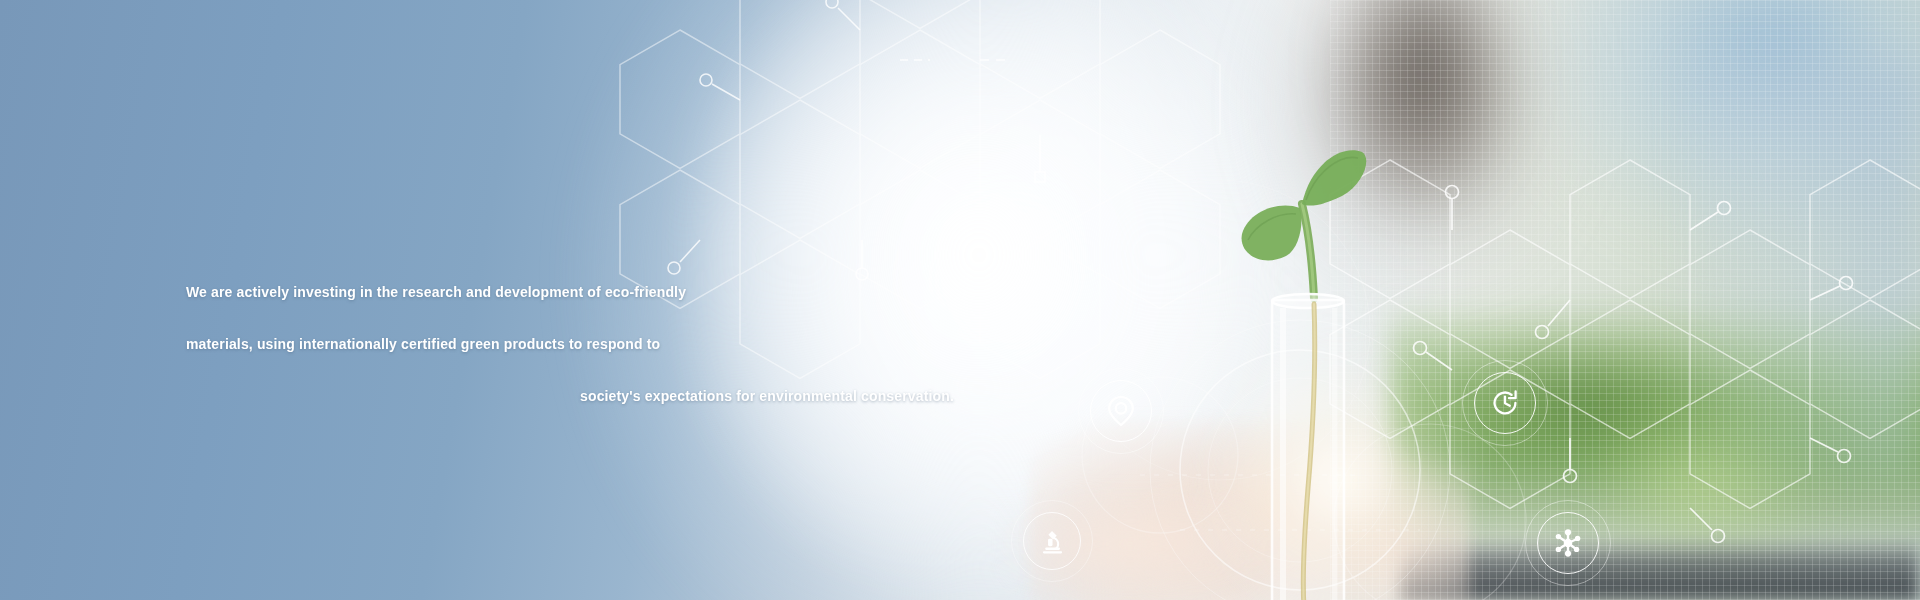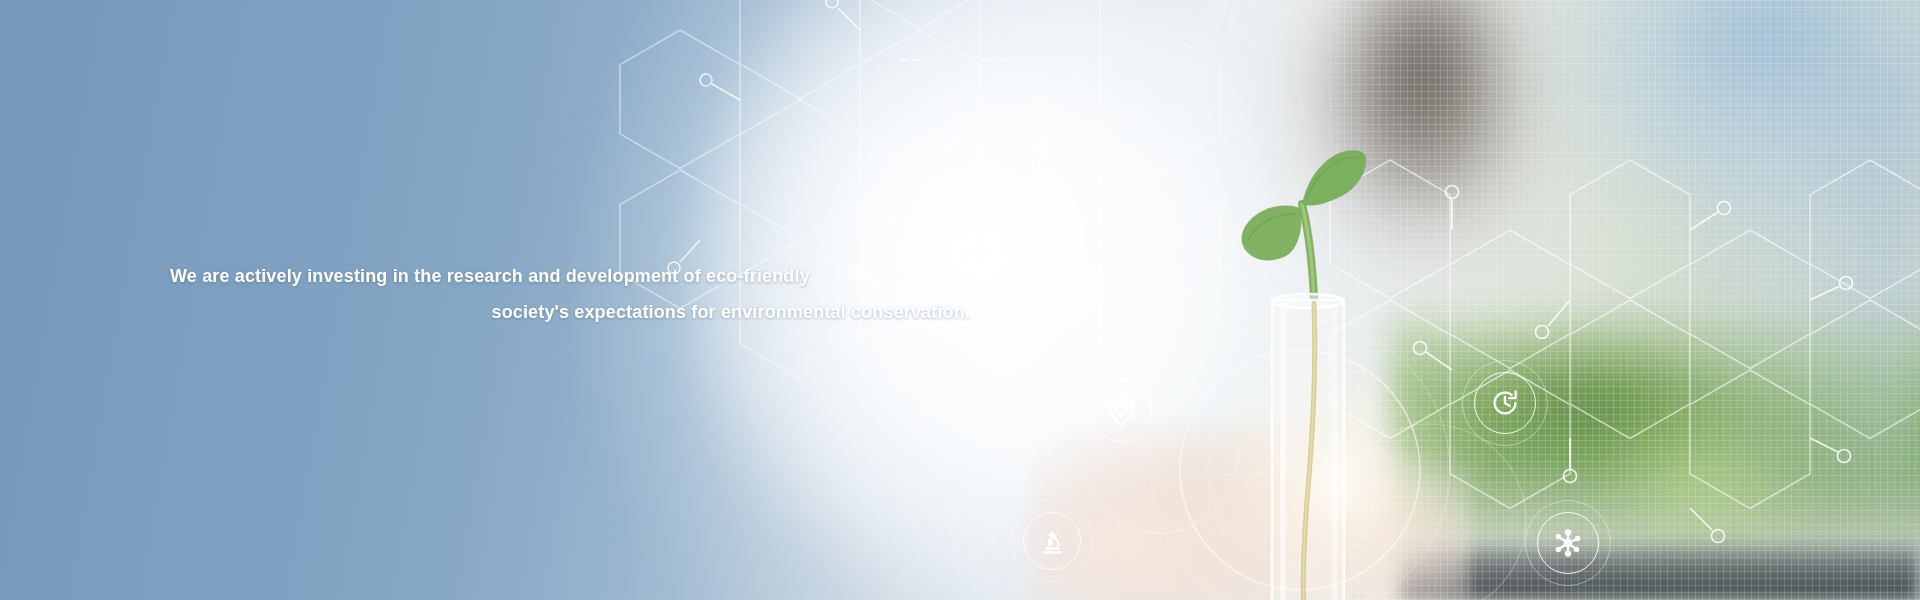--- a/index.html
+++ b/index.html
@@ -215,27 +215,27 @@
   .hud-icon svg { display:block; }
 
   
   #copy {
     position:absolute;
     left:170px; top:258px;
     width:800px;
   }
   #copy p {
     color:#ffffff;
-    font-size:18px;
+    font-size:14px;
     font-weight:bold;
     line-height:36px;
     letter-spacing:0.15px;
     text-align:justify;
     text-shadow:0 1px 3px rgba(60,85,110,0.38);
-    margin:0;
+    margin:16px;
   }
   #copy p.last { text-align:right; }
 
   
   .dotgrid {
     position:absolute;
     left:1330px; top:0;
     width:590px; height:600px;
     background-image:
       repeating-linear-gradient(to right, rgba(255,255,255,0.30) 0 1px, transparent 1px 7px),
@@ -432,16 +432,17 @@
         <circle cx="23.6" cy="21.4" r="2.7" fill="#ffffff"></circle>
         <circle cx="15" cy="25.6" r="3.1" fill="#ffffff"></circle>
         <circle cx="5.4" cy="21.4" r="2.7" fill="#ffffff"></circle>
         <circle cx="5.4" cy="8.6" r="2.7" fill="#ffffff"></circle>
       </svg>
     </span>
   </div>
 
   <div id="copy">
     <p>We are actively investing in the research and development of eco-friendly</p>
+    <p>materials, using internationally certified green products to respond to</p>
     <p class="last">society's expectations for environmental conservation.</p>
   </div>
 
 </div>
 
 </body></html>

